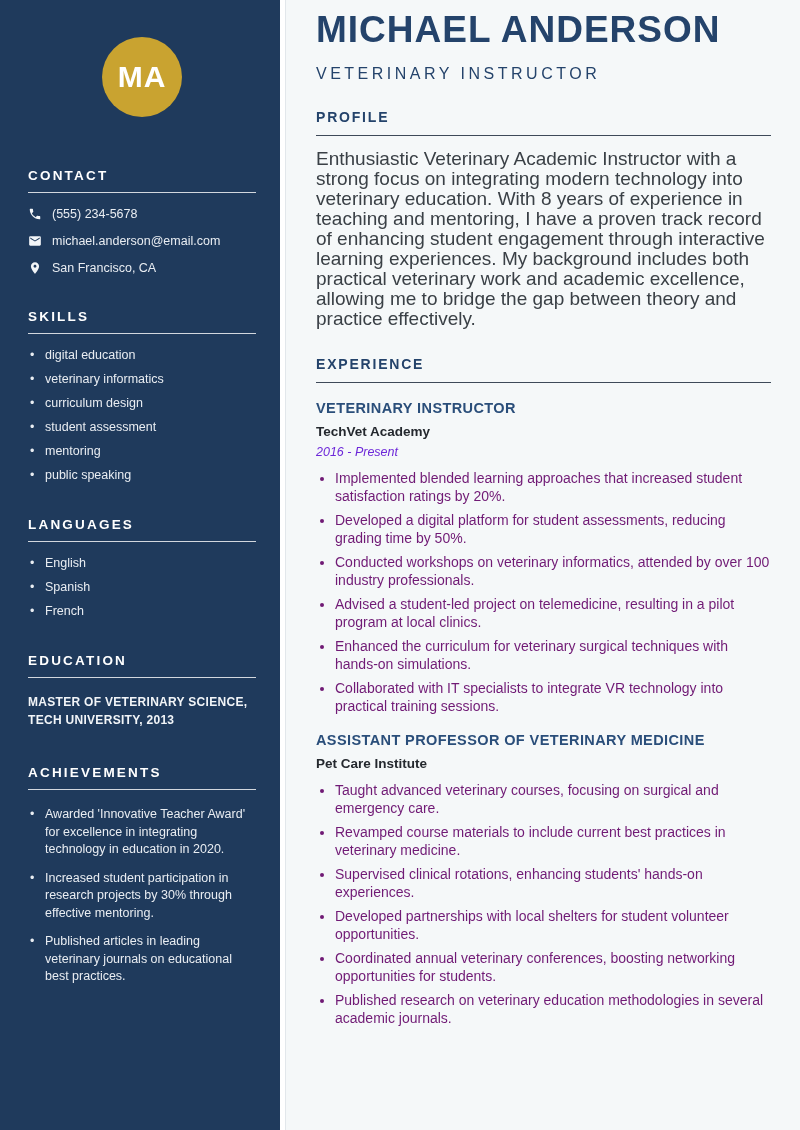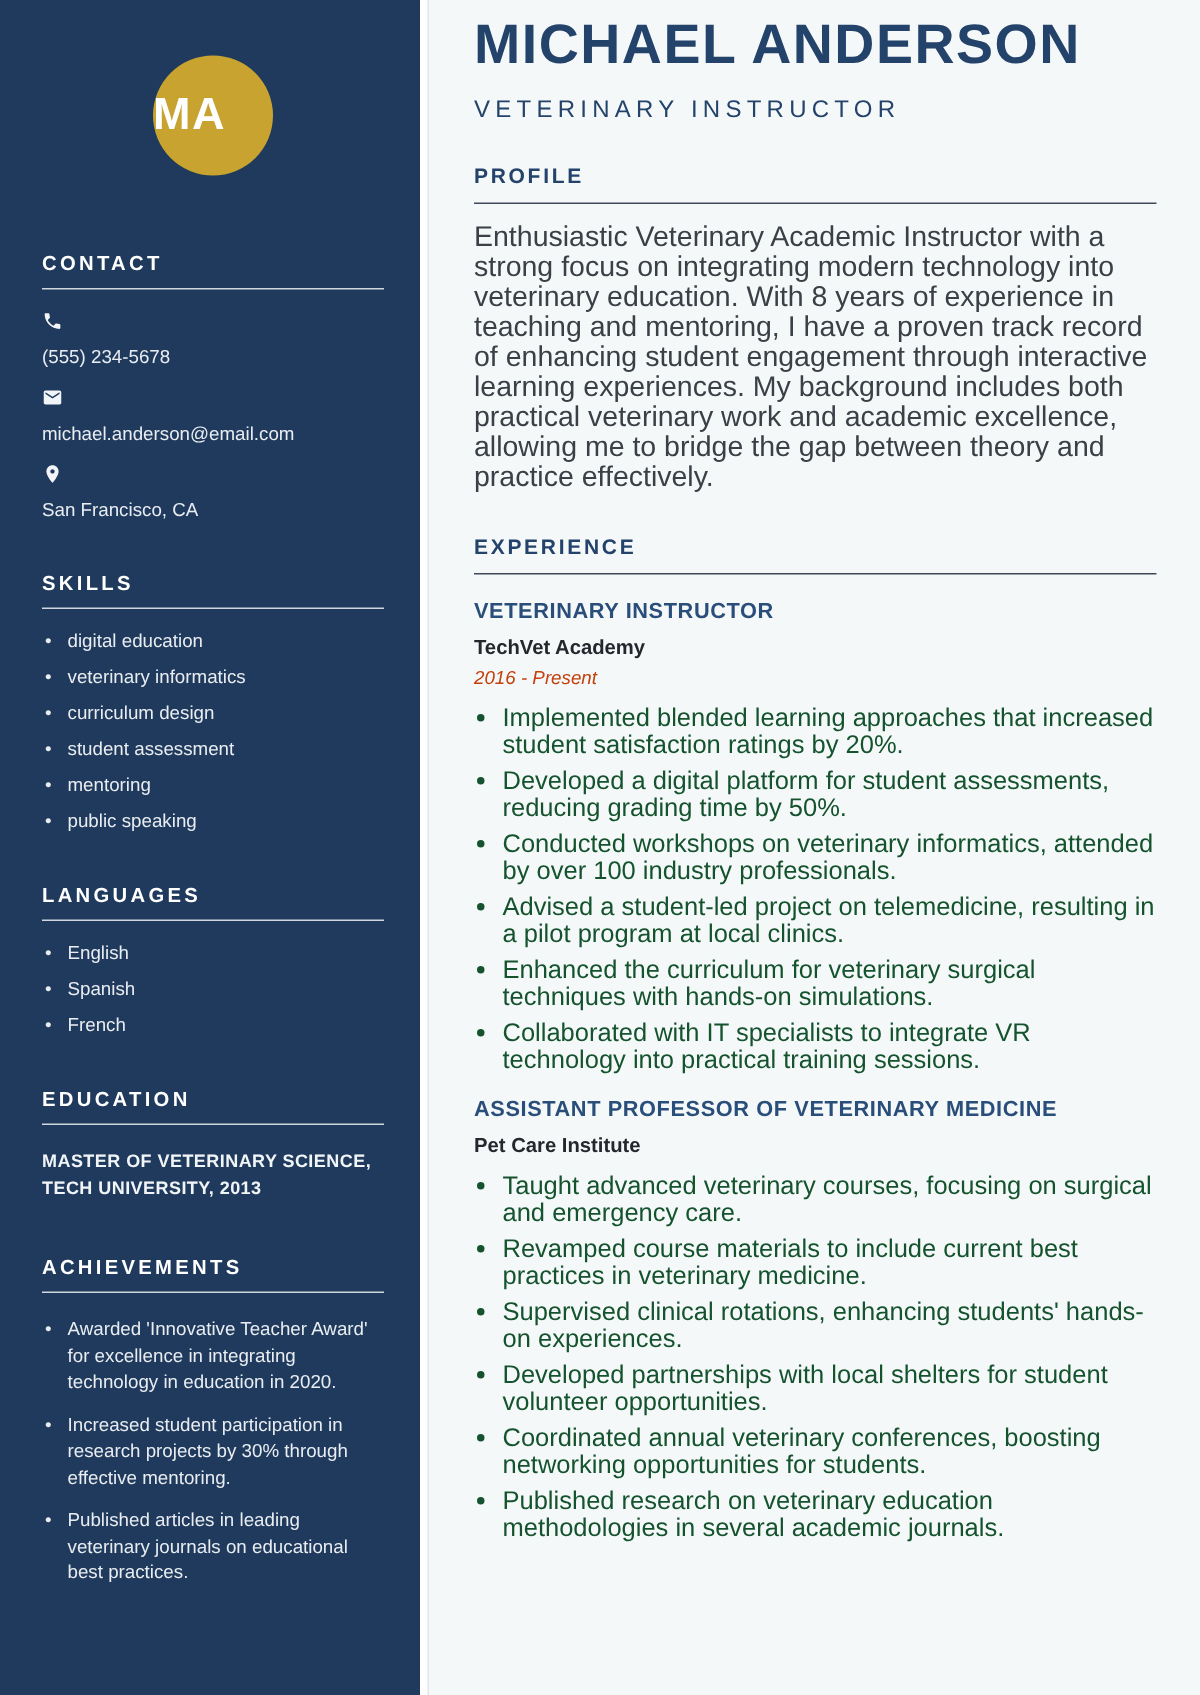--- a/index.html
+++ b/index.html
@@ -15,40 +15,40 @@
 
   
   .sidebar {
     width: 280px; flex-shrink: 0; box-sizing: border-box;
     background: #1F3A5C; color: #E9EDF2;
     padding: 35px 24px 0 28px;
   }
   .avatar {
     width: 80px; height: 80px; border-radius: 50%;
     background: #C9A330; margin: 2px auto 0;
-    display: flex; align-items: center; 
+    display: flex; align-items: center; justify-content: center;
   }
   .avatar span {
     color: #FFFFFF; font-size: 30px; font-weight: 700; letter-spacing: 1px;
   }
   .side-section { margin-top: 34px; }
   .side-section.contact { margin-top: 51px; }
   .side-section.achievements { margin-top: 36px; }
   .side-heading {
     margin: 0; font-size: 13.5px; font-weight: 700;
     letter-spacing: 2.2px; color: #FFFFFF;
   }
   .side-rule {
     border: none; height: 1px; background: rgba(255,255,255,0.8);
     margin: 9px 0 0;
   }
   .contact-list { list-style: none; margin: 14px 0 0; padding: 0; }
   .contact-list li {
-    display: flex; align-items: flex-start; gap: 10px;
-    font-size: 12.5px; margin-bottom: 13px; color: #E9EDF2; flex-direction: column;
+    display: flex; align-items: center; gap: 10px;
+    font-size: 12.5px; margin-bottom: 13px; color: #E9EDF2;
   }
   .cicon { width: 14px; height: 14px; flex-shrink: 0; display: inline-flex; }
   .cicon svg { width: 14px; height: 14px; fill: #F2F5F8; }
   .dot-list { list-style: none; margin: 14px 0 0; padding: 0 0 0 2px; }
   .dot-list li {
     font-size: 12.5px; margin-bottom: 9px; color: #E9EDF2;
     padding-left: 15px; position: relative; line-height: 15px;
   }
   .dot-list li::before {
     content: "•"; position: absolute; left: 0; top: 0; color: #E9EDF2;
@@ -92,24 +92,24 @@
   .profile-text {
     margin: 13px 0 0; font-size: 19px; line-height: 20px; color: #3A4046;
   }
   .job { margin-top: 17px; }
   .job.second { }
   .job-title {
     margin: 0; font-size: 14.5px; font-weight: 700;
     letter-spacing: 0.4px; color: #2A4E7A;
   }
   .job-company { margin-top: 8px; font-size: 13.5px; font-weight: 700; color: #24282E; }
-  .job-dates { margin-top: 6px; font-size: 12.5px; font-style: italic; color: #c2410c; }
+  .job-dates { margin-top: 6px; font-size: 12.5px; font-style: italic; color: #6d28d9; }
   .job-bullets { margin: 11px 0 0; padding-left: 19px; }
   .job-bullets li {
-    font-size: 17px; line-height: 17.5px; color: #14532d; margin-bottom: 7px;
+    font-size: 14px; line-height: 17.5px; color: #701a75; margin-bottom: 7px;
   }
 </style>
 </head>
 <body>
 
 <div class="page">
 
   <aside class="sidebar">
 
     <div class="avatar">

